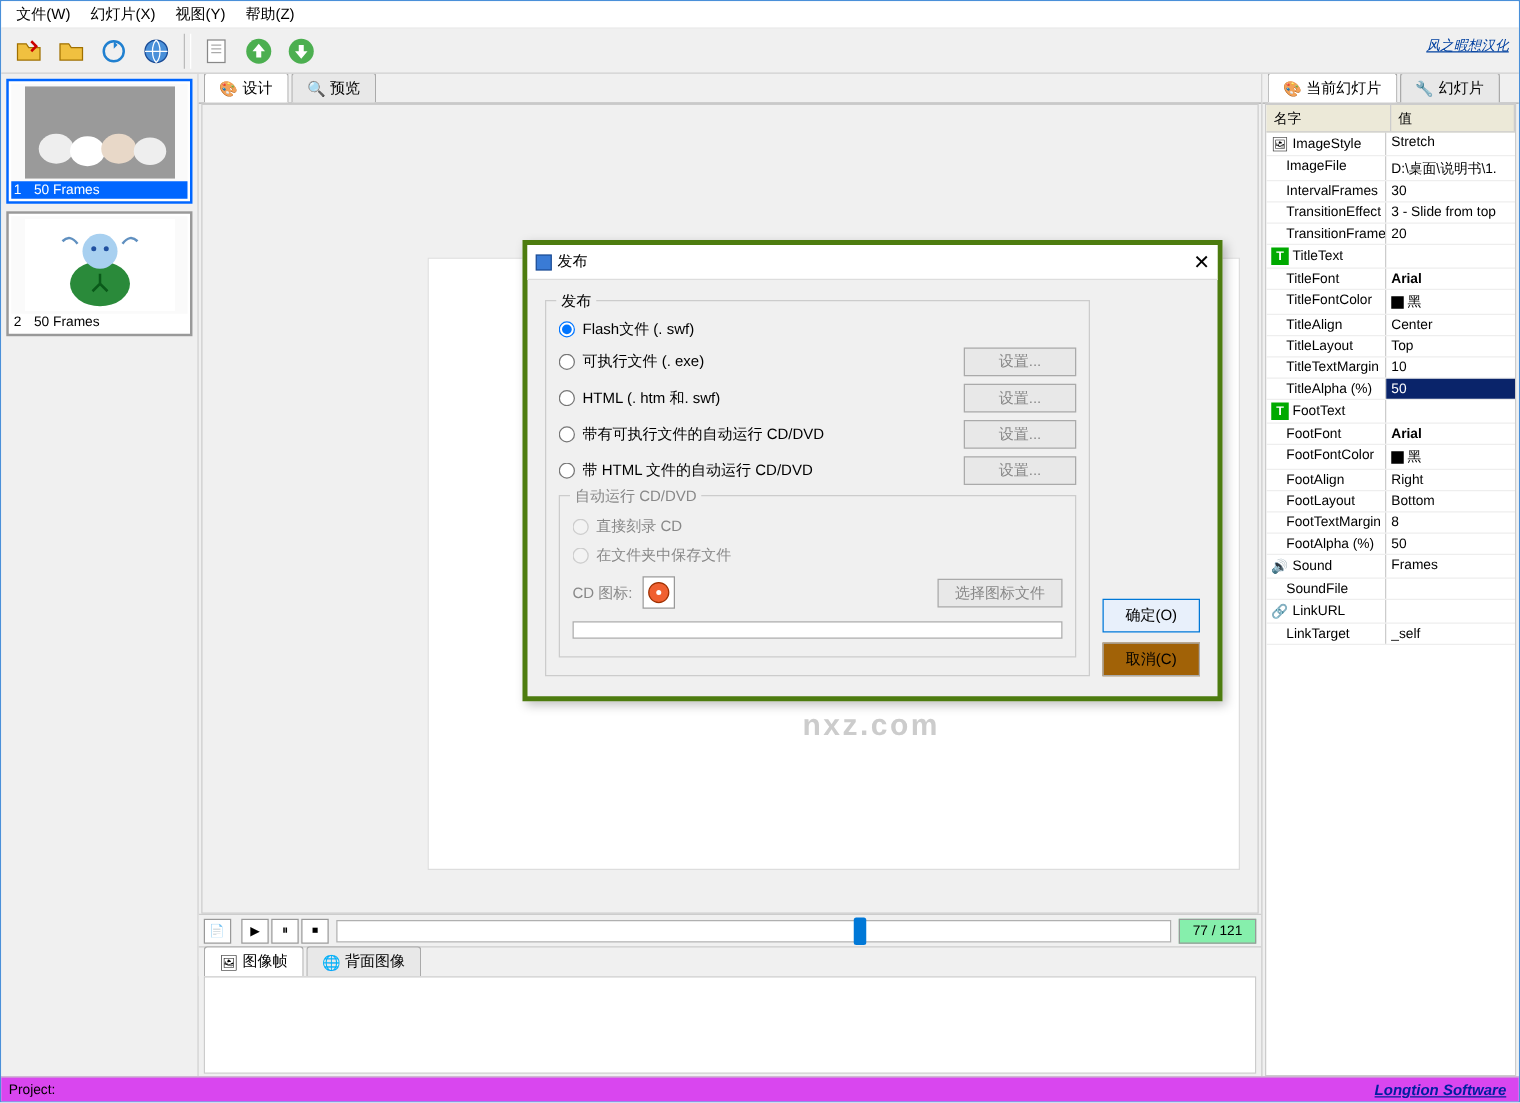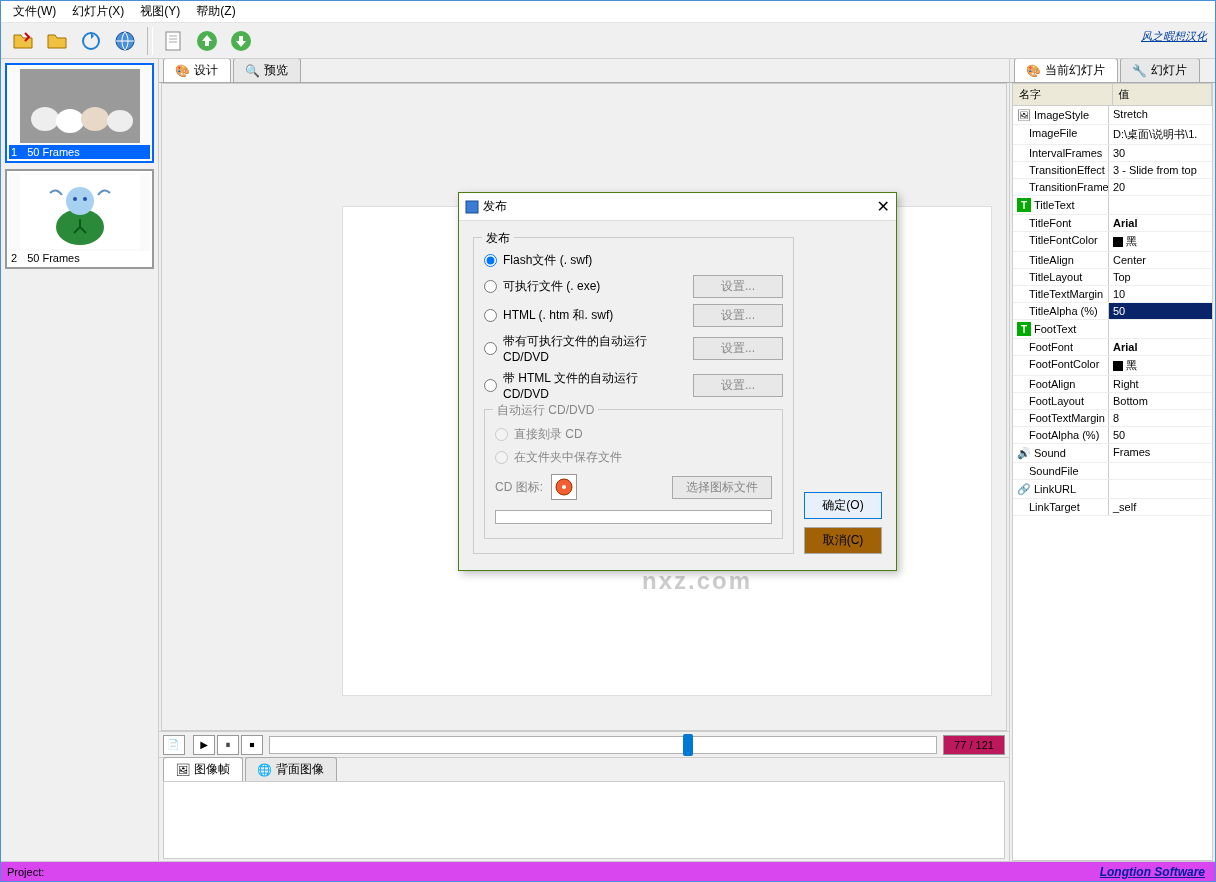--- a/index.html
+++ b/index.html
@@ -26,38 +26,38 @@
 .center { flex: 1; display: flex; flex-direction: column; min-width: 0; background: #f0f0f0; }
 .tabs { height: 24px; display: flex; align-items: flex-end; background: #f0f0f0; padding: 2px 4px 0; border-bottom: 1px solid #aaa; }
 .tab { padding: 3px 12px; border: 1px solid #aaa; border-bottom: none; margin-right: 2px; background: #e8e8e8; display: flex; align-items: center; gap: 4px; font-size: 12px; cursor: default; border-radius: 3px 3px 0 0; }
 .tab.active { background: #fff; }
 .canvas-area { flex: 1; background: #f0f0f0; position: relative; border: 1px solid #ccc; margin: 0 2px; overflow: hidden; }
 .canvas-white { position: absolute; left: 180px; top: 122px; width: 650px; height: 490px; background: #fff; border: 1px solid #ddd; }
 .playback { height: 26px; display: flex; align-items: center; padding: 2px 4px; background: #f0f0f0; gap: 2px; border-top: 1px solid #ccc; }
 .pbtn { width: 22px; height: 20px; border: 1px solid #999; background: #fff; display: flex; align-items: center; justify-content: center; font-size: 10px; }
 .slider { flex: 1; height: 18px; margin: 0 4px; position: relative; border: 1px solid #b0b0b0; background: #fff; }
 .slider .thumb-s { position: absolute; top: -3px; left: 62%; width: 10px; height: 22px; background: #0078d7; border-radius: 2px; }
-.counter { width: 62px; height: 20px; border: 1px solid #999; background: #be185d; text-align: center; line-height: 18px; font-size: 11px; }
+.counter { width: 62px; height: 20px; border: 1px solid #999; background: #86efac; text-align: center; line-height: 18px; font-size: 11px; }
 .bottomtabs { height: 24px; display: flex; align-items: flex-end; padding: 2px 4px 0; background: #f0f0f0; border-top: 1px solid #ccc; }
 .bottompanel { height: 78px; background: #fff; border: 1px solid #ccc; margin: 0 4px 2px; }
 .rightpanel { width: 206px; background: #f0f0f0; border-left: 1px solid #ccc; display: flex; flex-direction: column; }
 .propgrid { flex: 1; overflow-y: auto; background: #fff; border: 1px solid #ccc; margin: 0 2px; font-size: 11px; }
 .pghead { display: flex; background: #ece9d8; border-bottom: 1px solid #ccc; }
 .pghead div { flex: 1; padding: 3px 6px; border-right: 1px solid #ccc; font-weight: normal; }
 .pgrow { display: flex; border-bottom: 1px solid #eee; }
 .pgrow .k { width: 96px; padding: 2px 4px 2px 16px; border-right: 1px solid #ccc; overflow: hidden; white-space: nowrap; }
 .pgrow .v { flex: 1; padding: 2px 4px; overflow: hidden; white-space: nowrap; }
 .pgrow.cat .k { padding-left: 4px; display: flex; align-items: center; gap: 3px; }
 .pgrow.sel .v { background: #0a246a; color: #fff; }
 .pgrow .bold { font-weight: bold; }
 .applybtn { margin: 4px; padding: 4px; border: 1px solid #888; background: #e8e8e8; text-align: center; cursor: default; }
 .statusbar { height: 20px; border-top: 1px solid #ccc; display: flex; align-items: center; padding: 0 6px; background: #d946ef; font-size: 11px; position: relative; }
 .statusbar .brand2 { position: absolute; right: 10px; color: #0020a0; font-style: italic; font-weight: bold; text-decoration: underline; font-size: 12px; text-align: center; }
 
-.dialog { position: absolute; left: 418px; top: 192px; width: 439px; background: #f0f0f0; border: 1px solid #4d7c0f; box-shadow: 3px 3px 8px rgba(0,0,0,0.25); margin-left: 40px; }
+.dialog { position: absolute; left: 418px; top: 192px; width: 560px; background: #f0f0f0; border: 4px solid #4d7c0f; box-shadow: 3px 3px 8px rgba(0,0,0,0.25); }
 .dlg-titlebar { height: 28px; display: flex; align-items: center; padding: 0 6px; background: #fff; border-bottom: 1px solid #ddd; }
 .dlg-titlebar .t { flex: 1; font-size: 12px; }
 .dlg-body { padding: 10px 14px 16px; display: flex; gap: 10px; }
 .dlg-left { flex: 1; }
 .groupbox { border: 1px solid #ccc; padding: 8px 10px 14px; position: relative; margin-top: 6px; }
 .groupbox > .gtitle { position: absolute; top: -8px; left: 8px; background: #f0f0f0; padding: 0 4px; font-size: 12px; }
 .radio-row { display: flex; align-items: center; margin: 6px 0; gap: 6px; }
 .radio-row input { margin: 0; }
 .radio-row .lbl { flex: 1; font-size: 12px; }
 .setbtn { width: 90px; padding: 2px 0; border: 1px solid #aaa; background: #e8e8e8; color: #888; text-align: center; font-size: 12px; }

